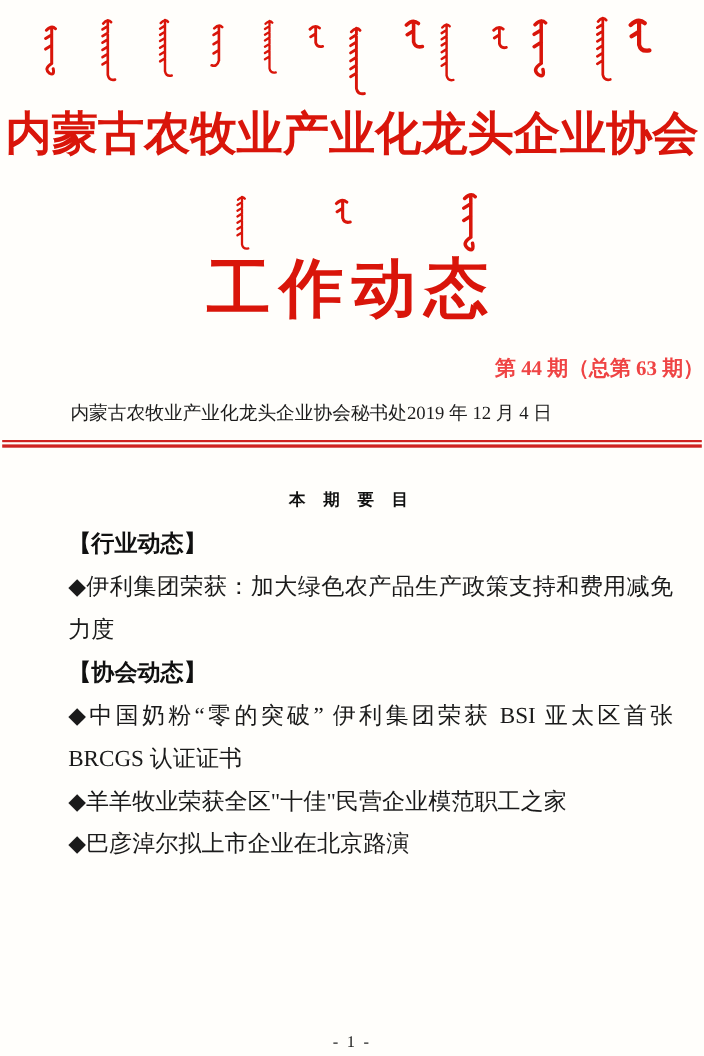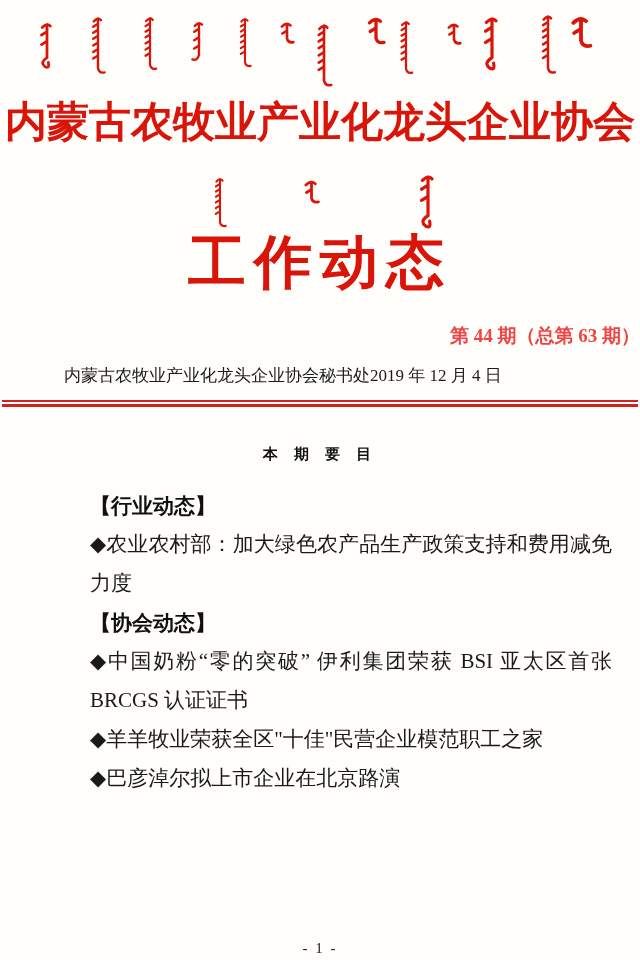--- a/index.html
+++ b/index.html
@@ -73,22 +73,22 @@
   .toc-heading {
     margin-top: 38px;
     text-align: center;
     font-family: "Liberation Sans", "DejaVu Sans", sans-serif;
     font-weight: 700;
     font-size: 15px;
     letter-spacing: 6px;
     color: #101010;
   }
   .toc {
-    margin-top: 22px;
-    padding: 0 28px 0 90px;
+    margin-top: 11px;
+    padding: 0 28px 0 62px;
   }
   .toc-section-title {
     font-family: "Liberation Sans", "DejaVu Sans", sans-serif;
     font-weight: 700;
     font-size: 21px;
     line-height: 39px;
     color: #101010;
   }
   .toc-item {
     font-size: 21px;
@@ -163,21 +163,21 @@
   <div class="rule-double">
     <div class="rule-thin"></div>
     <div class="rule-gap"></div>
     <div class="rule-thick"></div>
   </div>
 
   <div class="toc-heading">本 期 要 目</div>
 
   <div class="toc">
     <div class="toc-section-title">【行业动态】</div>
-    <div class="toc-item">◆农业农村部：加大绿色农产品生产政策支持和费用减免力度</div>
+    <div class="toc-item">◆伊利集团荣获：加大绿色农产品生产政策支持和费用减免力度</div>
 
     <div class="toc-section-title">【协会动态】</div>
     <div class="toc-item">◆中国奶粉“零的突破” 伊利集团荣获 BSI 亚太区首张 BRCGS 认证证书</div>
     <div class="toc-item">◆羊羊牧业荣获全区"十佳"民营企业模范职工之家</div>
     <div class="toc-item">◆巴彦淖尔拟上市企业在北京路演</div>
   </div>
 
   <div class="page-number">- 1 -</div>
 
 </div>

